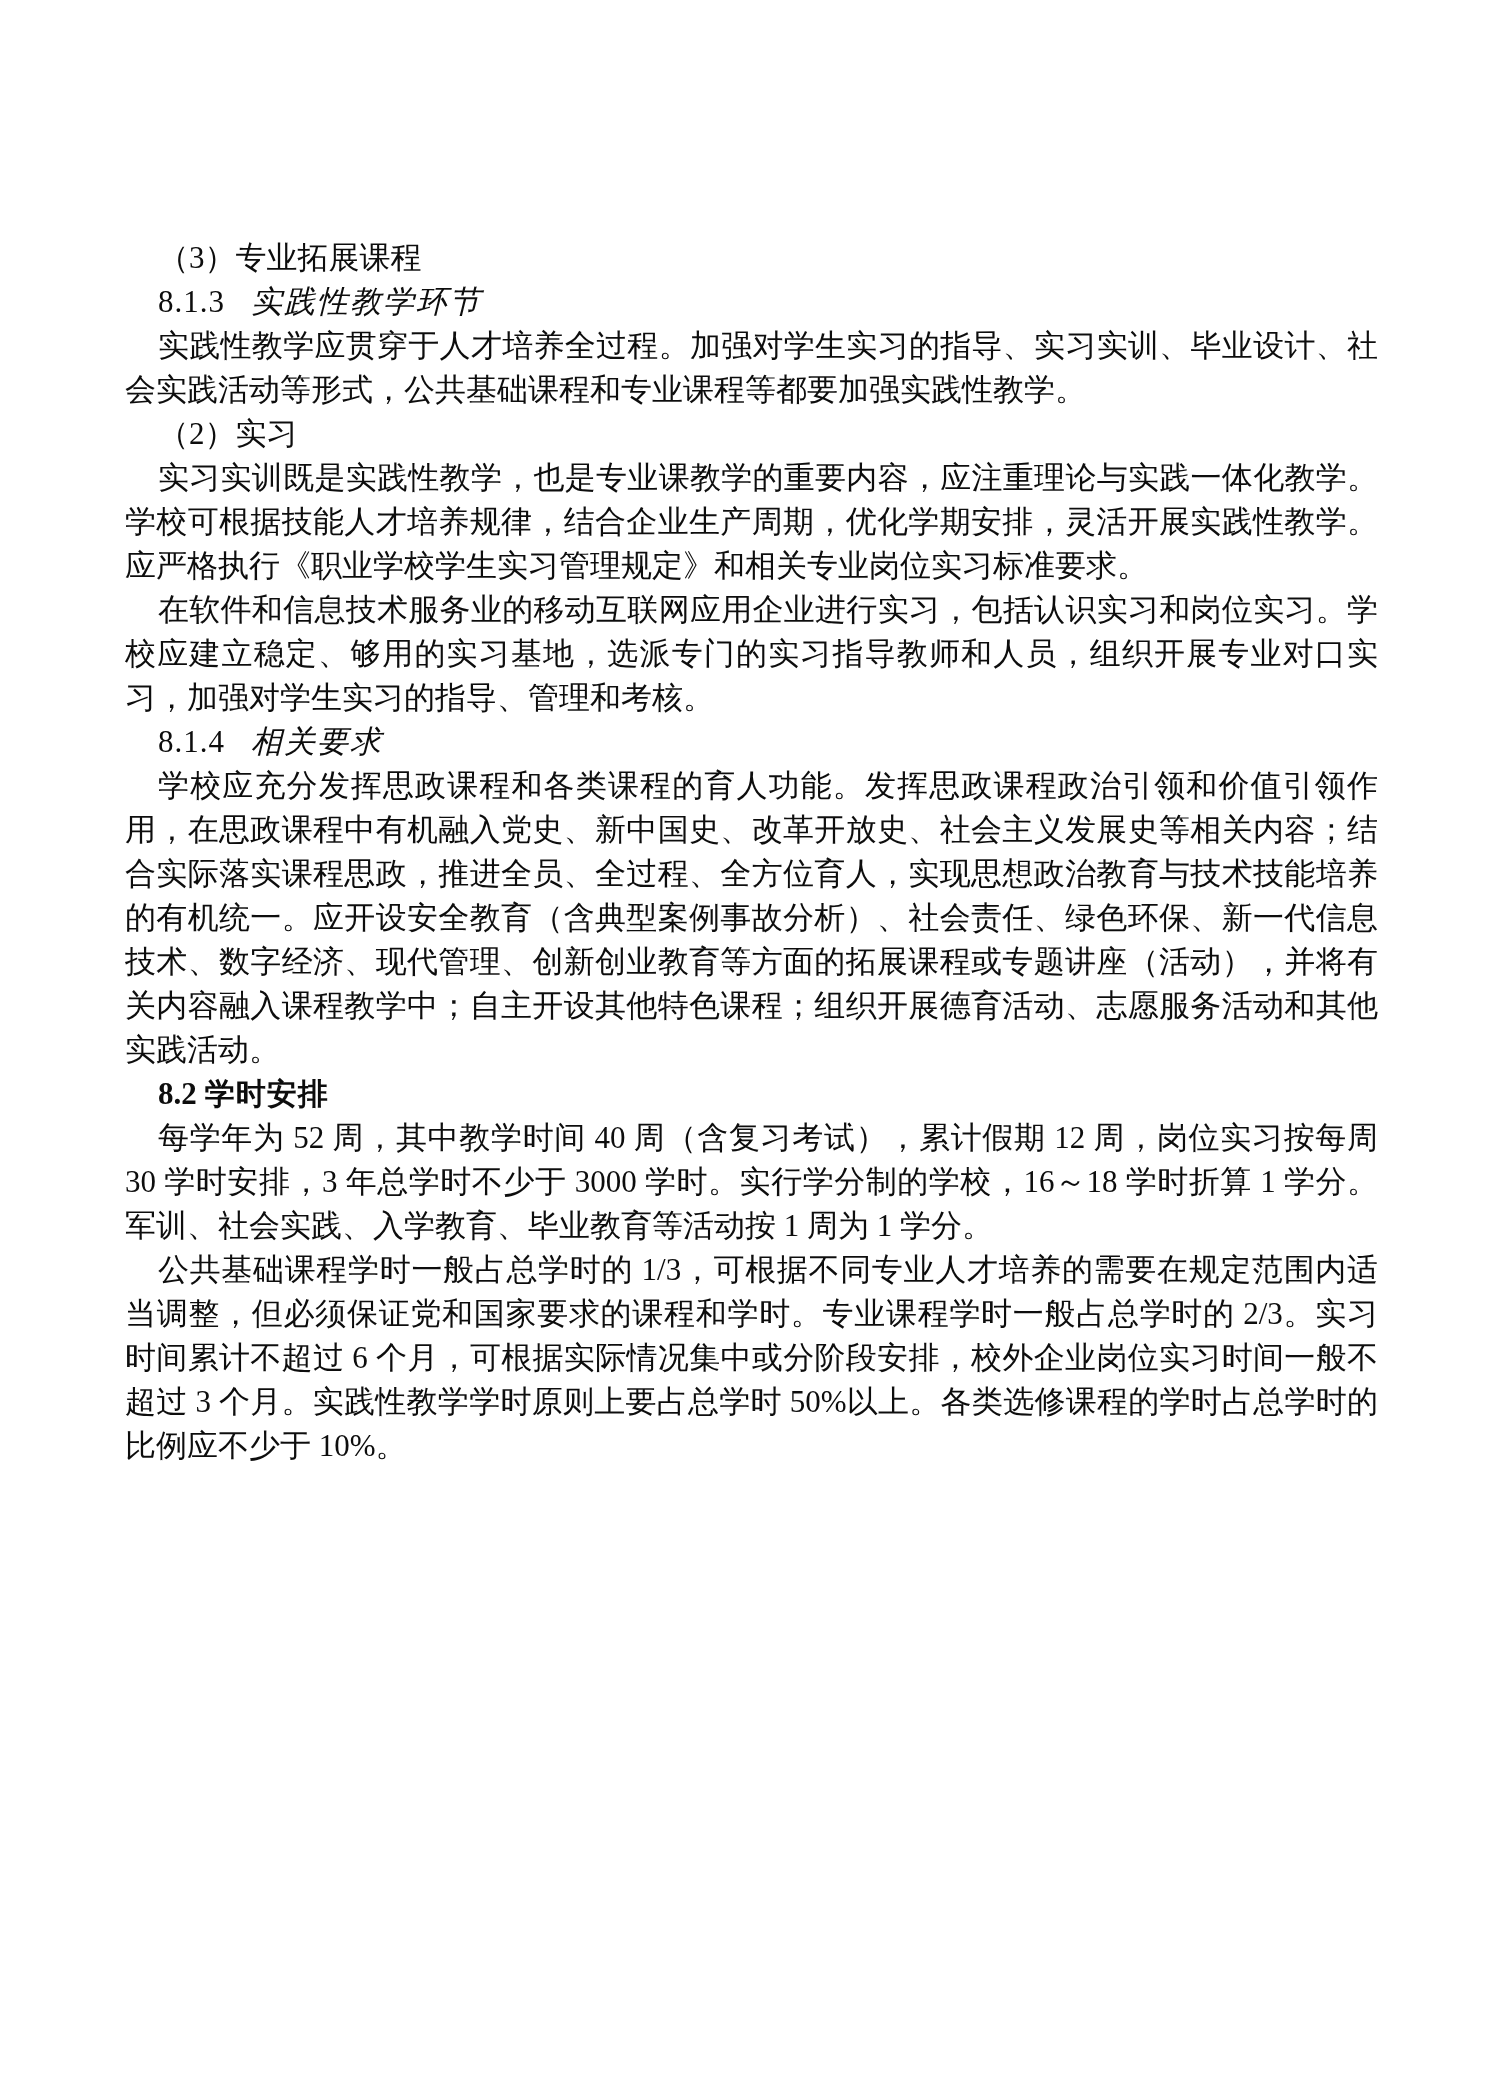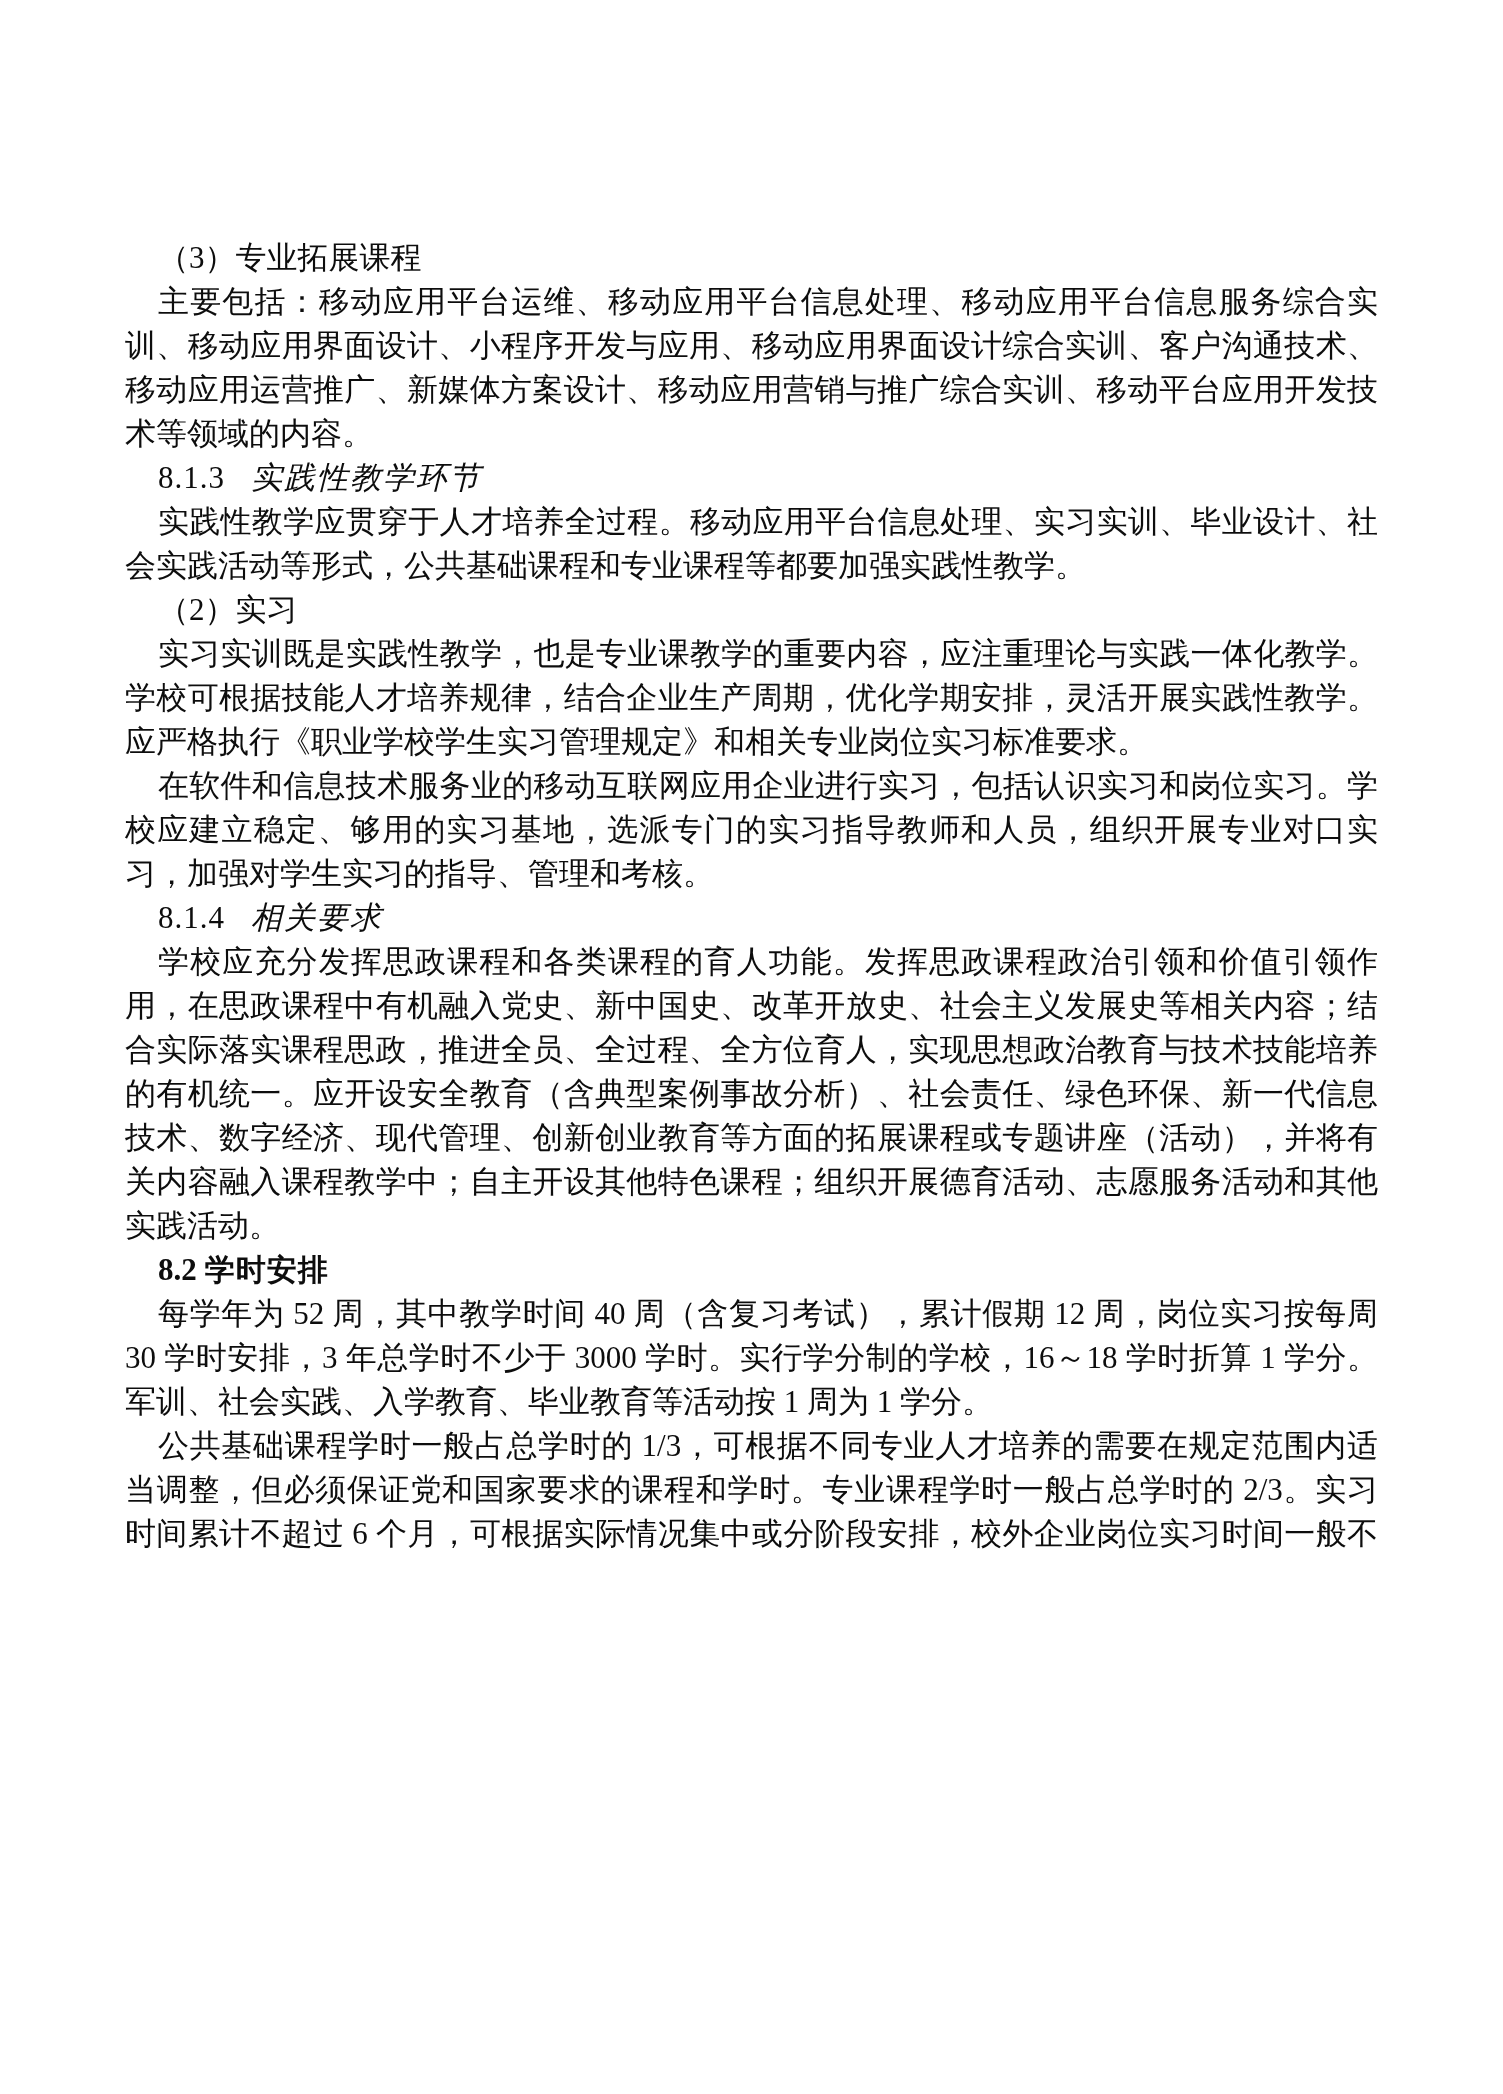--- a/index.html
+++ b/index.html
@@ -68,25 +68,24 @@
   }
 </style>
 </head>
 <body>
 
 <div class="page">
   <div class="doc">
 
     <p class="sub">（3）专业拓展课程</p>
 
-    <p class="para">主要包括：移动应用平台运维、移动应用平台信息处理、移动应用平台信息服务综合实训、移动应用界面设计、小程序开发与应用、移动应用界面设计综合实训、客户沟通技术、移动应用运营推广、新媒体方案设计、移动应用营销与推广综合实训、移动平台应用开发技术等领域的内容。</p>
 
     <p class="h-kai"><span class="hnum">8.1.3</span><span class="htitle">实践性教学环节</span></p>
 
-    <p class="para">实践性教学应贯穿于人才培养全过程。移动应用平台信息处理、实习实训、毕业设计、社会实践活动等形式，公共基础课程和专业课程等都要加强实践性教学。</p>
+    <p class="para">实践性教学应贯穿于人才培养全过程。加强对学生实习的指导、实习实训、毕业设计、社会实践活动等形式，公共基础课程和专业课程等都要加强实践性教学。</p>
 
 
 
     <p class="sub">（2）实习</p>
 
     <p class="para">实习实训既是实践性教学，也是专业课教学的重要内容，应注重理论与实践一体化教学。学校可根据技能人才培养规律，结合企业生产周期，优化学期安排，灵活开展实践性教学。应严格执行《职业学校学生实习管理规定》和相关专业岗位实习标准要求。</p>
 
     <p class="para">在软件和信息技术服务业的移动互联网应用企业进行实习，包括认识实习和岗位实习。学校应建立稳定、够用的实习基地，选派专门的实习指导教师和人员，组织开展专业对口实习，加强对学生实习的指导、管理和考核。</p>
 
     <p class="h-kai"><span class="hnum">8.1.4</span><span class="htitle">相关要求</span></p>

